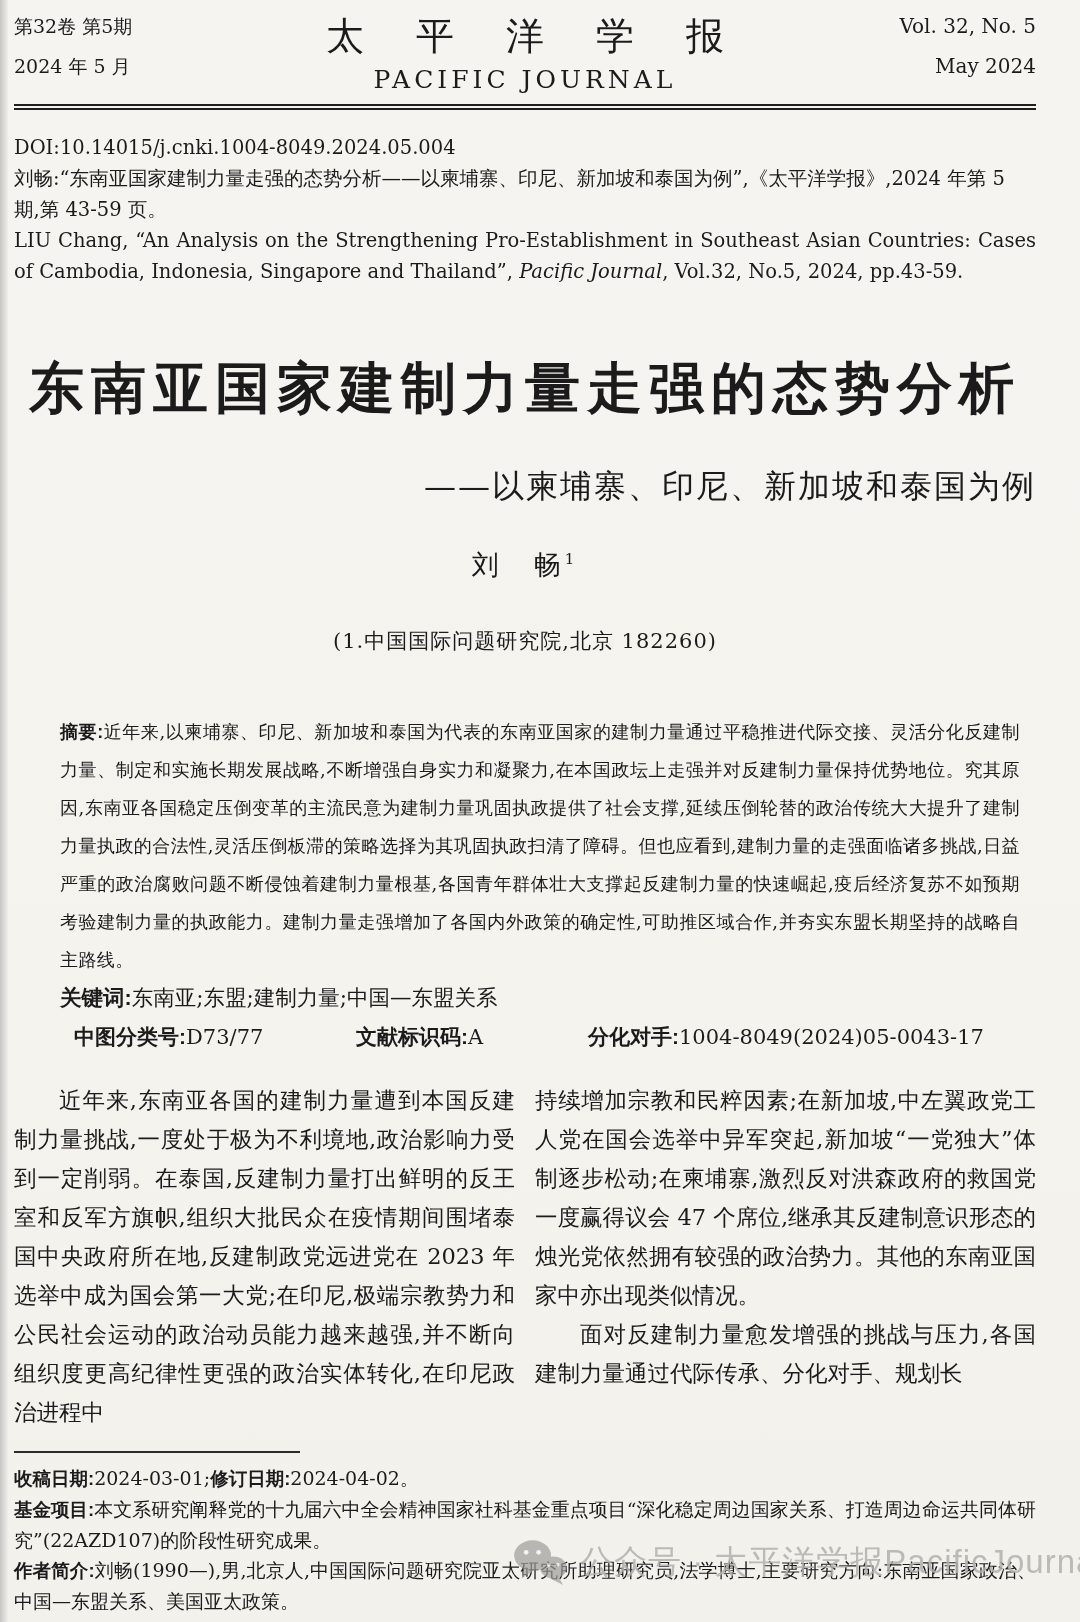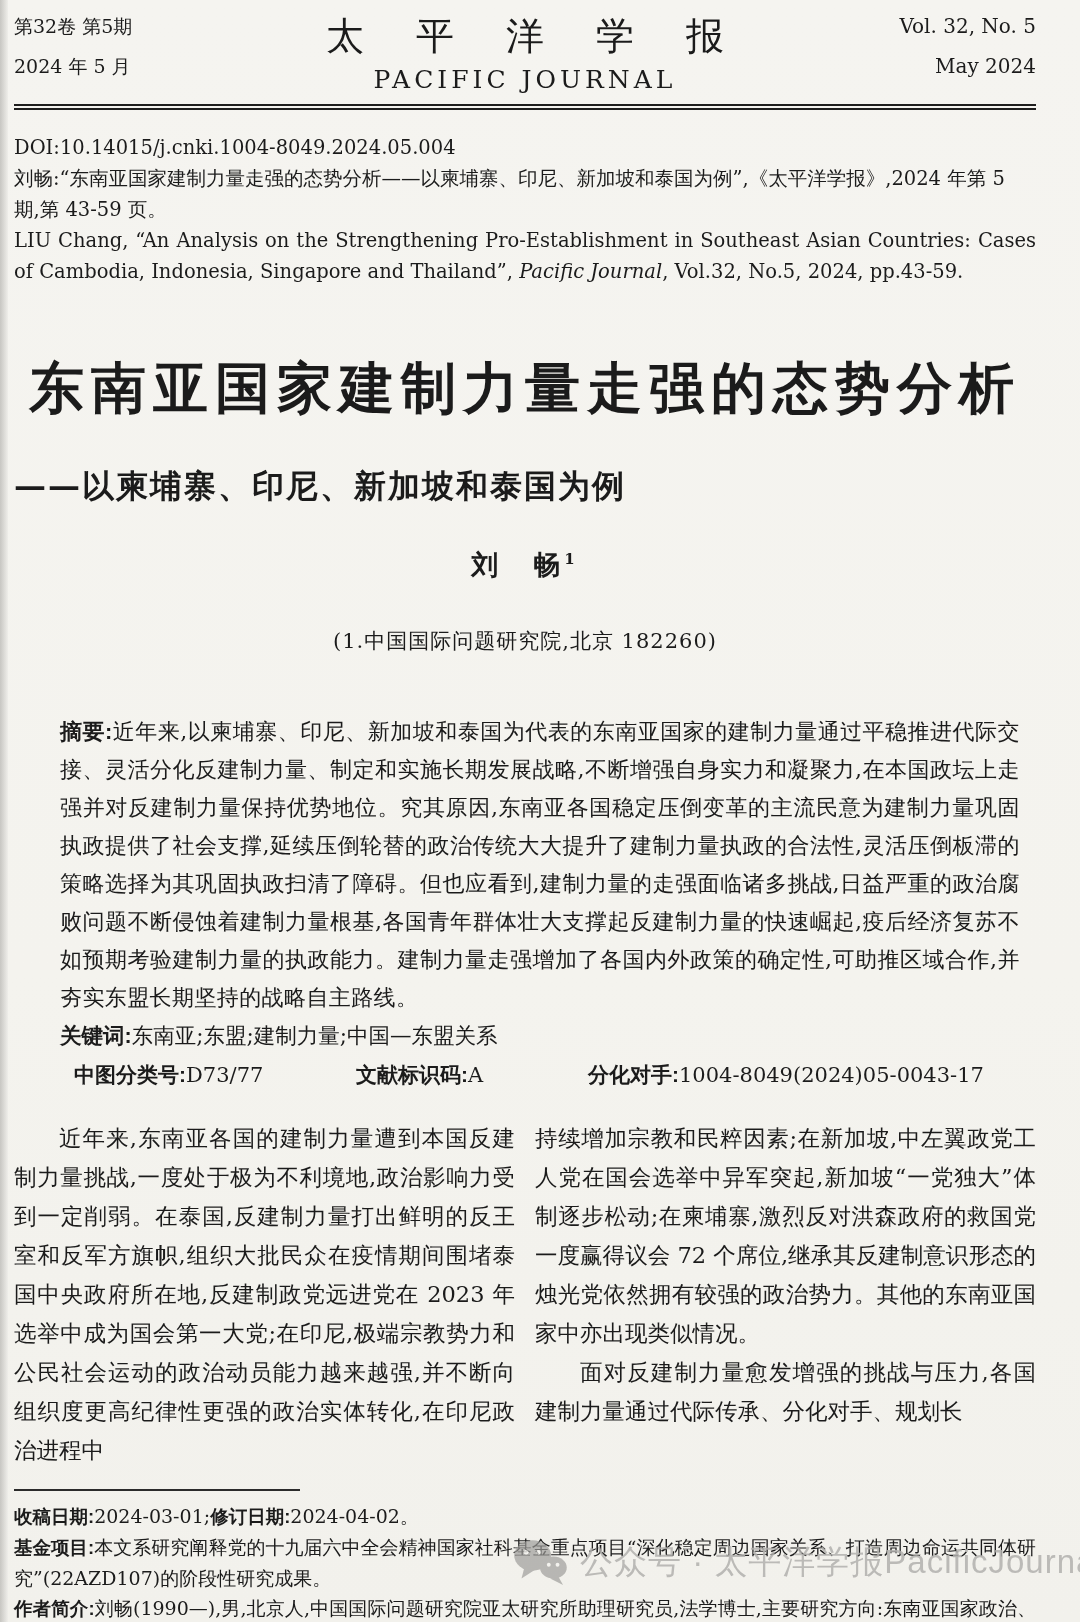--- a/index.html
+++ b/index.html
@@ -39,30 +39,30 @@
   
   .citation { margin-top: 22px; font-size: 19.5px; }
   .citation p { line-height: 31px; }
   .citation .en { text-align: justify; }
   
   .title {
     margin-top: 66px; text-align: center;
     font-size: 55px; font-weight: 900; letter-spacing: 7px; line-height: 70px;
   }
   .subtitle {
-    margin-top: 42px; text-align: left;
-    font-size: 32px; font-weight: 700; letter-spacing: 2px;
+    margin-top: 42px; text-align: right;
+    font-size: 32px; font-weight: 400; letter-spacing: 2px;
   }
-  .author { margin-top: 38px; text-align: center; font-size: 27px; letter-spacing: 4px; font-weight: bold; }
+  .author { margin-top: 38px; text-align: center; font-size: 27px; letter-spacing: 4px; }
   .author sup { font-size: 15px; }
   .affiliation { margin-top: 44px; text-align: center; font-size: 21px; letter-spacing: 1px; }
   
   .lbl { font-family: "Liberation Sans", "DejaVu Sans", sans-serif; font-weight: 700; }
   .abstract {
-    margin: 58px 16px 0 46px; font-size: 22px; line-height: 38px;
+    margin: 58px 16px 0 46px; font-size: 18px; line-height: 38px;
     text-align: justify; letter-spacing: 0.4px;
   }
   .keywords { margin: 0 16px 0 46px; font-size: 21.5px; line-height: 38px; }
   .meta-row {
     display: flex; margin: 2px 16px 0 60px; font-size: 21px; line-height: 36px;
   }
   .meta-item.w1 { width: 282px; }
   .meta-item.w2 { width: 232px; }
   
   .columns {
@@ -128,21 +128,21 @@
     <span class="meta-item w1"><b class="lbl">中图分类号:</b><span>D73/77</span></span>
     <span class="meta-item w2"><b class="lbl">文献标识码:</b><span>A</span></span>
     <span class="meta-item"><b class="lbl">分化对手:</b><span>1004-8049(2024)05-0043-17</span></span>
   </div>
 
   <div class="columns">
     <div class="col">
       <p class="indent">近年来,东南亚各国的建制力量遭到本国反建制力量挑战,一度处于极为不利境地,政治影响力受到一定削弱。在泰国,反建制力量打出鲜明的反王室和反军方旗帜,组织大批民众在疫情期间围堵泰国中央政府所在地,反建制政党远进党在 2023 年选举中成为国会第一大党;在印尼,极端宗教势力和公民社会运动的政治动员能力越来越强,并不断向组织度更高纪律性更强的政治实体转化,在印尼政治进程中</p>
     </div>
     <div class="col">
-      <p>持续增加宗教和民粹因素;在新加坡,中左翼政党工人党在国会选举中异军突起,新加坡“一党独大”体制逐步松动;在柬埔寨,激烈反对洪森政府的救国党一度赢得议会 72 个席位,继承其反建制意识形态的烛光党依然拥有较强的政治势力。其他的东南亚国家中亦出现类似情况。</p>
+      <p>持续增加宗教和民粹因素;在新加坡,中左翼政党工人党在国会选举中异军突起,新加坡“一党独大”体制逐步松动;在柬埔寨,激烈反对洪森政府的救国党一度赢得议会 47 个席位,继承其反建制意识形态的烛光党依然拥有较强的政治势力。其他的东南亚国家中亦出现类似情况。</p>
       <p class="indent">面对反建制力量愈发增强的挑战与压力,各国建制力量通过代际传承、分化对手、规划长</p>
     </div>
   </div>
 
   <div class="footnote-rule"></div>
 
   <div class="footnotes">
     <p><b class="lbl">收稿日期:</b><span>2024-03-01;</span><b class="lbl">修订日期:</b><span>2024-04-02。</span></p>
     <p><b class="lbl">基金项目:</b><span>本文系研究阐释党的十九届六中全会精神国家社科基金重点项目“深化稳定周边国家关系、打造周边命运共同体研究”(22AZD107)的阶段性研究成果。</span></p>
     <p><b class="lbl">作者简介:</b><span>刘畅(1990—),男,北京人,中国国际问题研究院亚太研究所助理研究员,法学博士,主要研究方向:东南亚国家政治、中国—东盟关系、美国亚太政策。</span></p>

